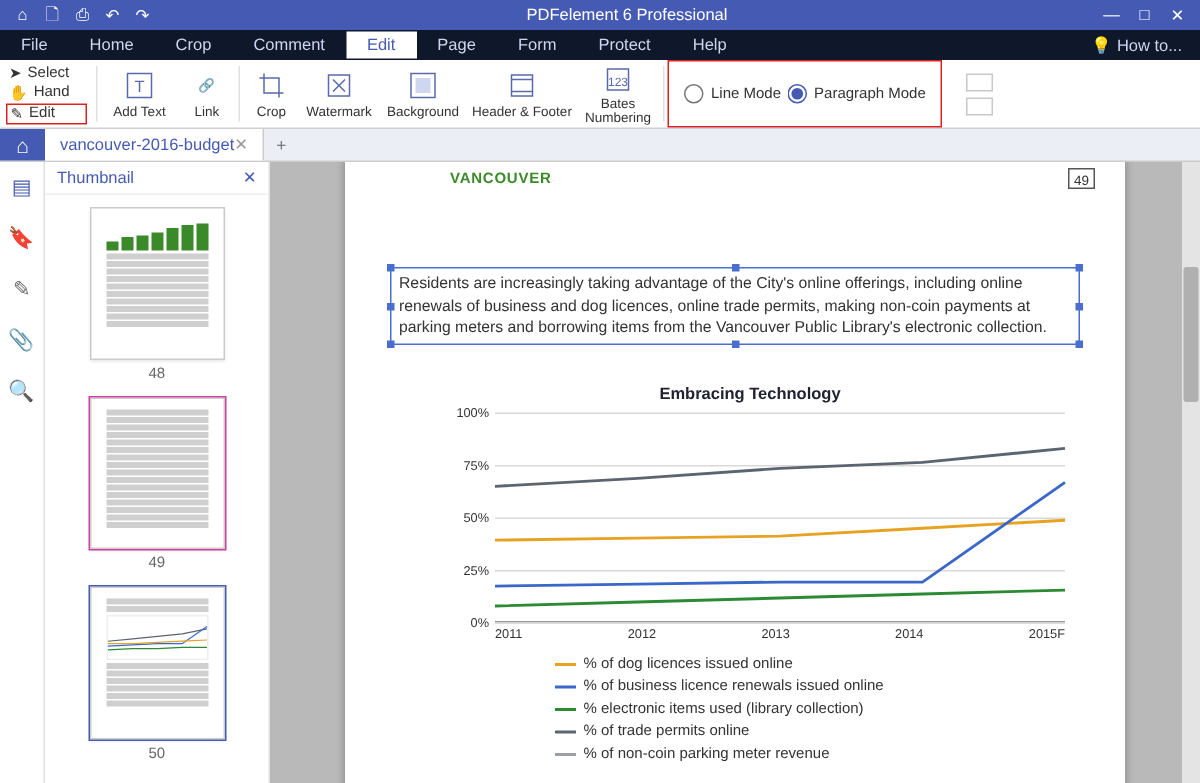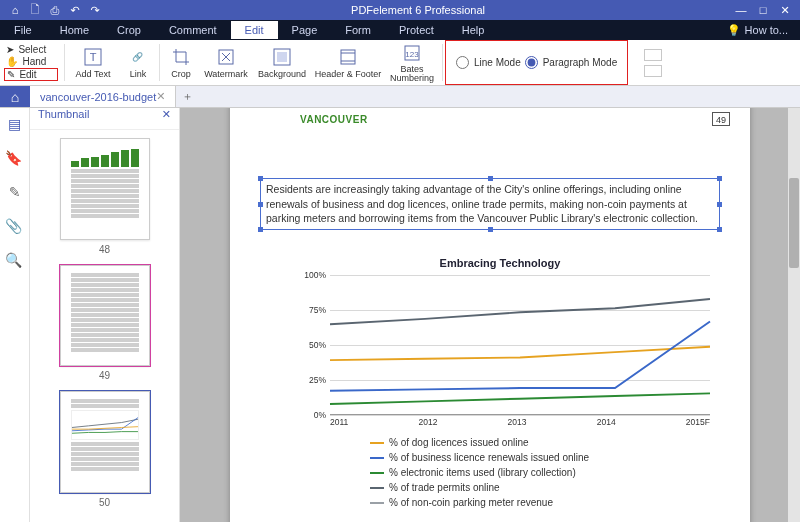--- a/index.html
+++ b/index.html
@@ -30,21 +30,21 @@
 .tabbar{height:22px;background:#eceef6;display:flex;align-items:stretch;border-bottom:1px solid #ccc}
 .tabbar .home{width:30px;background:#455ab3;color:#fff;display:flex;align-items:center;justify-content:center;font-size:14px}
 .tabbar .tab{display:flex;align-items:center;padding:0 10px;background:#fff;color:#455ab3;font-size:11px;border-right:1px solid #ccc;gap:0}
 .tabbar .tab .x{color:#999;cursor:pointer}
 .tabbar .add{width:22px;display:flex;align-items:center;justify-content:center;color:#666;cursor:pointer}
 .workspace{display:flex;height:414px}
 .sidetabs{width:30px;background:#fff;border-right:1px solid #e0e0e0;display:flex;flex-direction:column;align-items:center;padding-top:8px;gap:18px;color:#6a6a6a}
 .sidetabs span{width:16px;height:16px;display:flex;align-items:center;justify-content:center;cursor:pointer;font-size:14px}
 .sidetabs span.active{color:#455ab3}
 .thumbpanel{width:150px;border-right:1px solid #e0e0e0;display:flex;flex-direction:column}
-.thumbpanel .hdr{height:22px;display:flex;justify-content:space-between;padding:0 8px;color:#455ab3;font-size:11px;border-bottom:1px solid #eee}
+.thumbpanel .hdr{height:22px;display:flex;align-items:center;justify-content:space-between;padding:0 8px;color:#455ab3;font-size:11px;border-bottom:1px solid #eee}
 .thumbpanel .list{flex:1;overflow:auto;padding:8px 0;display:flex;flex-direction:column;align-items:center;gap:4px}
 .thumb{width:90px;height:110px;background:#fff;border:1px solid #ccc;box-shadow:0 1px 2px rgba(0,0,0,.1);position:relative;padding:6px}
 .thumb.sel48{}
 .thumb.sel49{outline:1.5px solid #d040a0}
 .thumb.sel50{outline:1.5px solid #455ab3}
 .tn-label{font-size:10px;color:#666;margin-bottom:6px}
 .canvas{flex:1;background:#b9b9b9;position:relative;overflow:hidden}
 .page{position:absolute;top:-6px;left:50px;right:50px;height:430px;background:#fff;box-shadow:0 2px 6px rgba(0,0,0,.3)}
 .pg-hdr{position:absolute;top:12px;left:70px;color:#3a8a2a;font-size:10px;font-weight:600;letter-spacing:.5px}
 .pg-num{position:absolute;top:10px;right:20px;width:18px;height:14px;border:1px solid #555;font-size:9px;text-align:center;line-height:14px}

